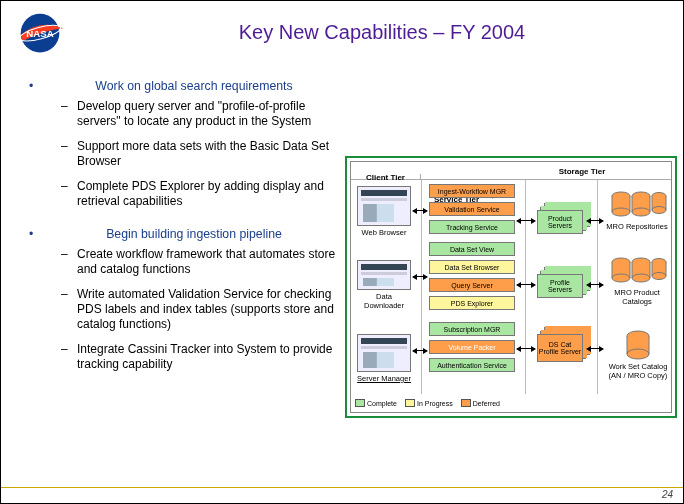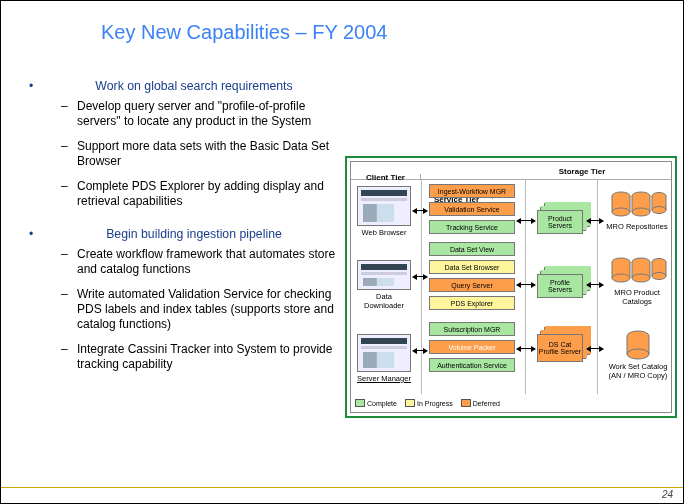--- a/index.html
+++ b/index.html
@@ -20,22 +20,22 @@
     top: 8px;
     left: 10px;
     width: 58px;
     height: 48px;
   }
   .title {
     position: absolute;
     top: 20px;
     left: 100px;
     right: 20px;
-    text-align: left;
-    color: #3b82f6;
+    text-align: center;
+    color: #4c1d95;
     font-size: 20px;
     font-weight: normal;
   }
   .content {
     position: absolute;
     top: 78px;
     left: 28px;
     width: 310px;
     font-size: 12.3px;
     color: #000;
@@ -125,20 +125,28 @@
   .arrow-h::before{ left:-1px; border-right:5px solid #000;}
   .arrow-h::after{ right:-1px; border-left:5px solid #000;}
   .footer { position:absolute; left:0; right:0; bottom:0; height:16px; border-top:1px solid #c9a800; }
   .pagenum { position:absolute; right:10px; bottom:3px; font-size:10px; color:#444; font-style:italic; }
 </style>
 </head>
 <body>
 
 <div class="slide">
 
+  <div class="logo">
+    <svg viewBox="0 0 60 50">
+      <circle cx="30" cy="25" r="20" fill="#0b3d91"></circle>
+      <path d="M10 27 Q30 10 54 20 Q34 22 12 33 Z" fill="#fc3d21"></path>
+      <ellipse cx="30" cy="25" rx="22" ry="6" fill="none" stroke="#fff" stroke-width="1" transform="rotate(-15 30 25)"></ellipse>
+      <text x="30" y="29" text-anchor="middle" fill="#fff" font-size="10" font-family="Arial" font-weight="bold">NASA</text>
+    </svg>
+  </div>
 
   <div class="title">Key New Capabilities – FY 2004</div>
 
   <div class="content">
     <div class="bullet-l1">
       <div class="dot">•</div>
       <div class="txt">Work on global search requirements</div>
     </div>
     <div class="sub">
         <div class="dash">–</div>

